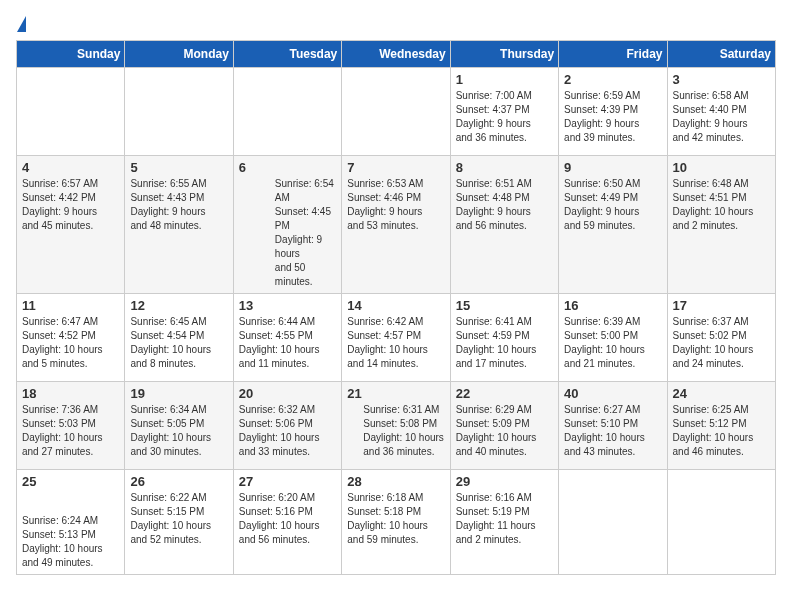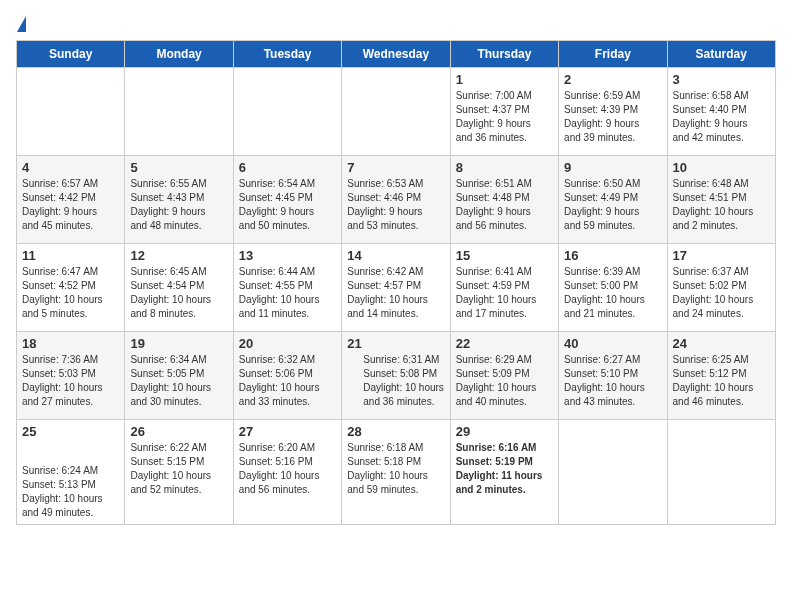--- a/index.html
+++ b/index.html
@@ -39,21 +39,21 @@
       width: 100%;
       border-collapse: collapse;
       table-layout: fixed;
     }
     thead tr th {
       background-color: #1a5fb4;
       color: #fff;
       font-size: 12px;
       font-weight: bold;
       padding: 6px 4px;
-      text-align: center;
+      text-align: right;
       border: 1px solid #ccc;
     }
     tbody tr td {
       vertical-align: top;
       border: 1px solid #ccc;
       padding: 4px 5px;
       font-size: 10px;
       color: #333;
       height: 88px;
       background: #fff;
@@ -143,21 +143,21 @@
         </td>
         <td>
           <span class="day-number">5</span>
           <div class="cell-content" style="white-space: pre-line;">Sunrise: 6:55 AM
 Sunset: 4:43 PM
 Daylight: 9 hours
 and 48 minutes.</div>
         </td>
         <td>
           <span class="day-number">6</span>
-          <div class="cell-content" style="white-space: pre-line;">Sunrise: 6:54 AM
+          <div class="cell-content" style="white-space: pre-line; margin-left: 36px;">Sunrise: 6:54 AM
 Sunset: 4:45 PM
 Daylight: 9 hours
 and 50 minutes.</div>
         </td>
         <td>
           <span class="day-number">7</span>
           <div class="cell-content" style="white-space: pre-line;">Sunrise: 6:53 AM
 Sunset: 4:46 PM
 Daylight: 9 hours
 and 53 minutes.</div>
@@ -310,21 +310,21 @@
         </td>
         <td>
           <span class="day-number">28</span>
           <div class="cell-content" style="white-space: pre-line;">Sunrise: 6:18 AM
 Sunset: 5:18 PM
 Daylight: 10 hours
 and 59 minutes.</div>
         </td>
         <td>
           <span class="day-number">29</span>
-          <div class="cell-content" style="white-space: pre-line; font-weight: bold;">Sunrise: 6:16 AM
+          <div class="cell-content" style="white-space: pre-line;">Sunrise: 6:16 AM
 Sunset: 5:19 PM
 Daylight: 11 hours
 and 2 minutes.</div>
         </td>
         <td class="empty-cell"></td>
         <td class="empty-cell"></td>
       </tr>
     </tbody>
 </table>
 

